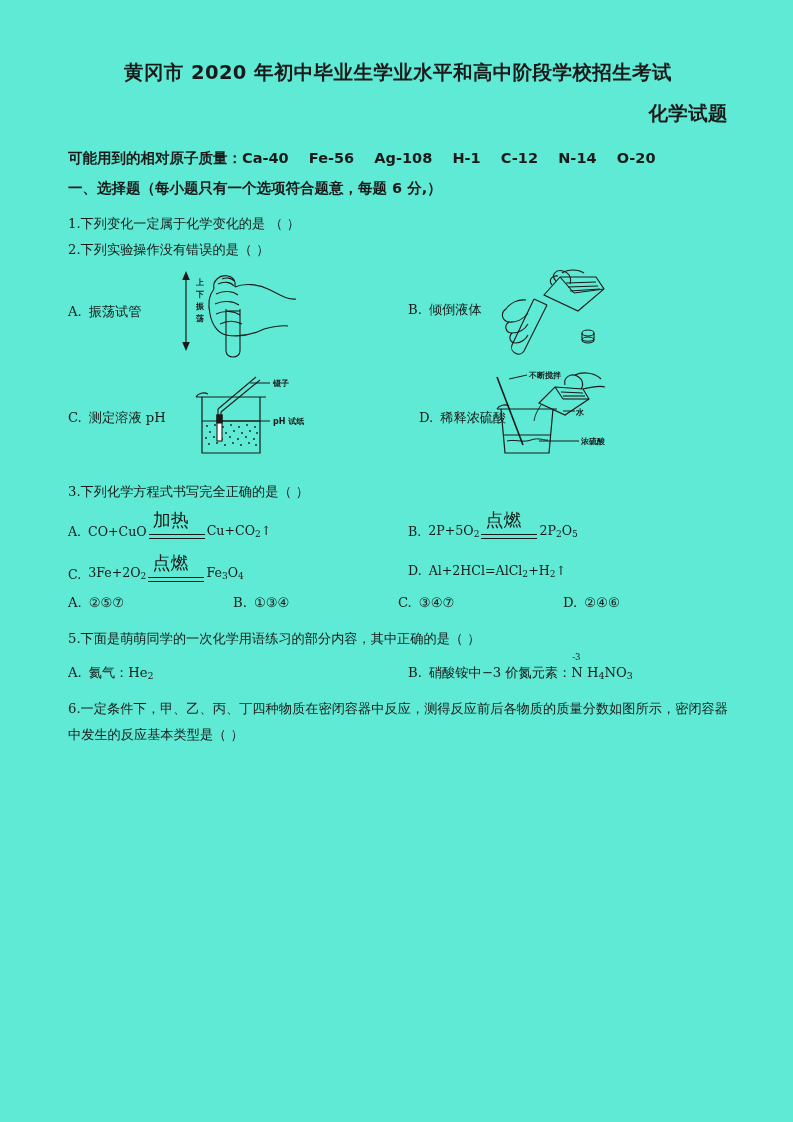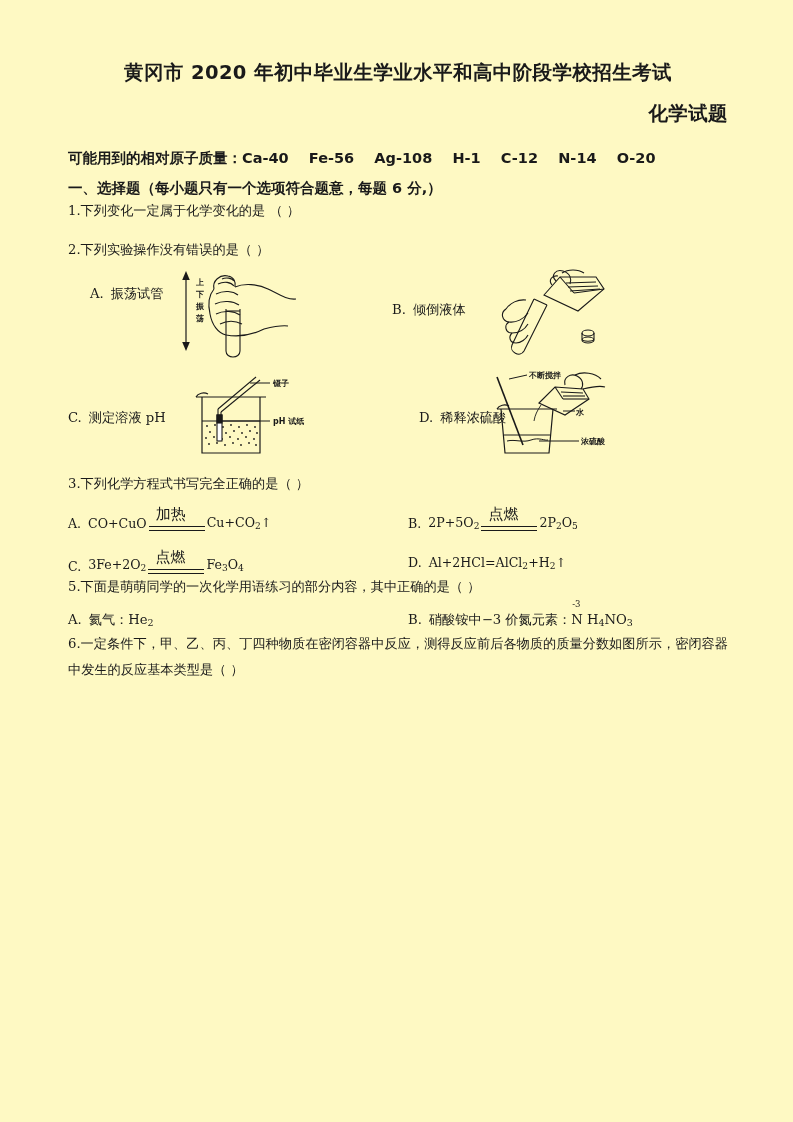--- a/index.html
+++ b/index.html
@@ -5,21 +5,21 @@
 <style>
   html, body {
     margin: 0;
     padding: 0;
     background: #ffffff;
   }
   .page {
     position: relative;
     width: 793px;
     height: 1122px;
-    background: #fef9c3;
+    background: #5eead4;
     margin: 0 auto;
     font-family: "DejaVu Serif", "Liberation Serif", serif;
     color: #1a1a1a;
     overflow: hidden;
   }
   .inner {
     position: absolute;
     left: 68px;
     top: 58px;
     width: 660px;
@@ -52,23 +52,24 @@
   .section-head {
     margin-top: 11px;
     font-size: 14.5px;
     font-weight: bold;
     font-family: "DejaVu Sans", "Liberation Sans", sans-serif;
   }
   
   .q-stem {
     font-size: 13.2px;
     line-height: 1.95;
+    margin-top: 13px;
     text-align: justify;
   }
-  .q-stem.tight { margin-top: 13px; }
+  .q-stem.tight { margin-top: 0; }
   .opts {
     position: relative;
     margin-top: 8px;
   }
   .opt-row {
     display: flex;
     margin-top: 10px;
   }
   .opt {
     font-size: 13.2px;
@@ -94,21 +95,21 @@
     position: relative;
     width: 56px;
     margin: 0 2px;
     text-align: center;
     vertical-align: baseline;
   }
   .arrow-cond {
     position: absolute;
     left: 0; right: 12px;
     bottom: 7px;
-    font-size: 15px;
+    font-size: 18px;
     font-family: "DejaVu Sans", "Liberation Sans", sans-serif;
     white-space: nowrap;
   }
   .arrow-lines {
     display: block;
     border-top: 1.2px solid #1a1a1a;
     border-bottom: 1.2px solid #1a1a1a;
     height: 2.6px;
     width: 56px;
     margin-top: 14px;
@@ -157,21 +158,21 @@
 
     <div class="atomic-line">可能用到的相对原子质量：Ca-40    Fe-56    Ag-108    H-1    C-12    N-14    O-20</div>
     <div class="section-head">一、选择题（每小题只有一个选项符合题意，每题 6 分,）</div>
 
     <div class="q-stem">1.下列变化一定属于化学变化的是    （     ）</div>
 
     <div class="q-stem tight">2.下列实验操作没有错误的是（     ）</div>
 
     <div class="figrow" style="height:100px; margin-top:4px;">
 
-      <div class="fig-opt" style="left:0px; top:18px;margin-left:22px;">
+      <div class="fig-opt" style="left:0px; top:36px;">
         <span class="lab">A.</span><span>振荡试管</span>
       </div>
       <div style="position:absolute; left:108px; top:0px;">
         <svg width="140" height="100" viewBox="0 0 140 100">
 
           <g class="ln" stroke-width="1.2">
             <line x1="10" y1="10" x2="10" y2="78"></line>
             <polygon points="10,4 6.2,13 13.8,13" fill="#1a1a1a" stroke="none"></polygon>
             <polygon points="10,84 6.2,75 13.8,75" fill="#1a1a1a" stroke="none"></polygon>
           </g>
@@ -197,21 +198,21 @@
             <path d="M46 12 C50 10 56 11 58 14"></path>
           </g>
 
           <g class="ln" stroke-width="1.1">
             <path d="M50 42 L50 84 C50 92 64 92 64 84 L64 42"></path>
             <line x1="50" y1="44" x2="64" y2="44"></line>
           </g>
         </svg>
       </div>
 
-      <div class="fig-opt" style="left:324px; top:34px;">
+      <div class="fig-opt" style="left:340px; top:34px;">
         <span class="lab">B.</span><span>倾倒液体</span>
       </div>
       <div style="position:absolute; left:432px; top:0px;">
         <svg width="150" height="100" viewBox="0 0 150 100">
 
           <g class="ln" stroke-width="1.1">
             <path d="M34 32 L12 78 C9 85 20 91 24 84 L47 38"></path>
             <line x1="34" y1="32" x2="47" y2="38"></line>
           </g>
 
@@ -359,21 +360,21 @@
             <line x1="84" y1="46" x2="96" y2="46"></line>
             <line x1="60" y1="76" x2="100" y2="76"></line>
           </g>
           <text class="fg-label" x="50" y="13">不断搅拌</text>
           <text class="fg-label" x="97" y="50">水</text>
           <text class="fg-label" x="102" y="79">浓硫酸</text>
         </svg>
       </div>
     </div>
 
-    <div class="q-stem" style="margin-top:2px;">3.下列化学方程式书写完全正确的是（     ）</div>
+    <div class="q-stem" style="margin-top:10px;">3.下列化学方程式书写完全正确的是（     ）</div>
 
     <div class="eqrow">
       <div class="eqcell">
         <span class="lab">A.</span>
         <span class="formula">CO+CuO</span>
         <span class="arrow-eq">
           <span class="arrow-cond">加热</span>
           <span class="arrow-lines"></span>
         </span>
         <span class="formula">Cu+CO<sub>2</sub>↑</span>
@@ -398,20 +399,34 @@
           <span class="arrow-lines"></span>
         </span>
         <span class="formula">Fe<sub>3</sub>O<sub>4</sub></span>
       </div>
       <div class="eqcell right" style="align-items:baseline;">
         <span class="lab">D.</span>
         <span class="formula">Al+2HCl=AlCl<sub>2</sub>+H<sub>2</sub>↑</span>
       </div>
     </div>
 
+    <div class="opt-row4">
+      <div class="opt">
+        <span class="lab">A.</span><span>②⑤⑦</span>
+      </div>
+      <div class="opt">
+        <span class="lab">B.</span><span>①③④</span>
+      </div>
+      <div class="opt">
+        <span class="lab">C.</span><span>③④⑦</span>
+      </div>
+      <div class="opt">
+        <span class="lab">D.</span><span>②④⑥</span>
+      </div>
+    </div>
 
     <div class="q-stem">5.下面是萌萌同学的一次化学用语练习的部分内容，其中正确的是（     ）</div>
     <div class="opts">
       <div class="opt-row">
         <div class="opt opt-a">
           <span class="lab">A.</span><span>氦气：He<sub>2</sub></span>
         </div>
         <div class="opt opt-b">
           <span class="lab">B.</span><span>硝酸铵中−3 价氮元素：</span><span class="valence"><span class="v">-3</span>N H<sub>4</sub>NO<sub>3</sub></span>
         </div>

